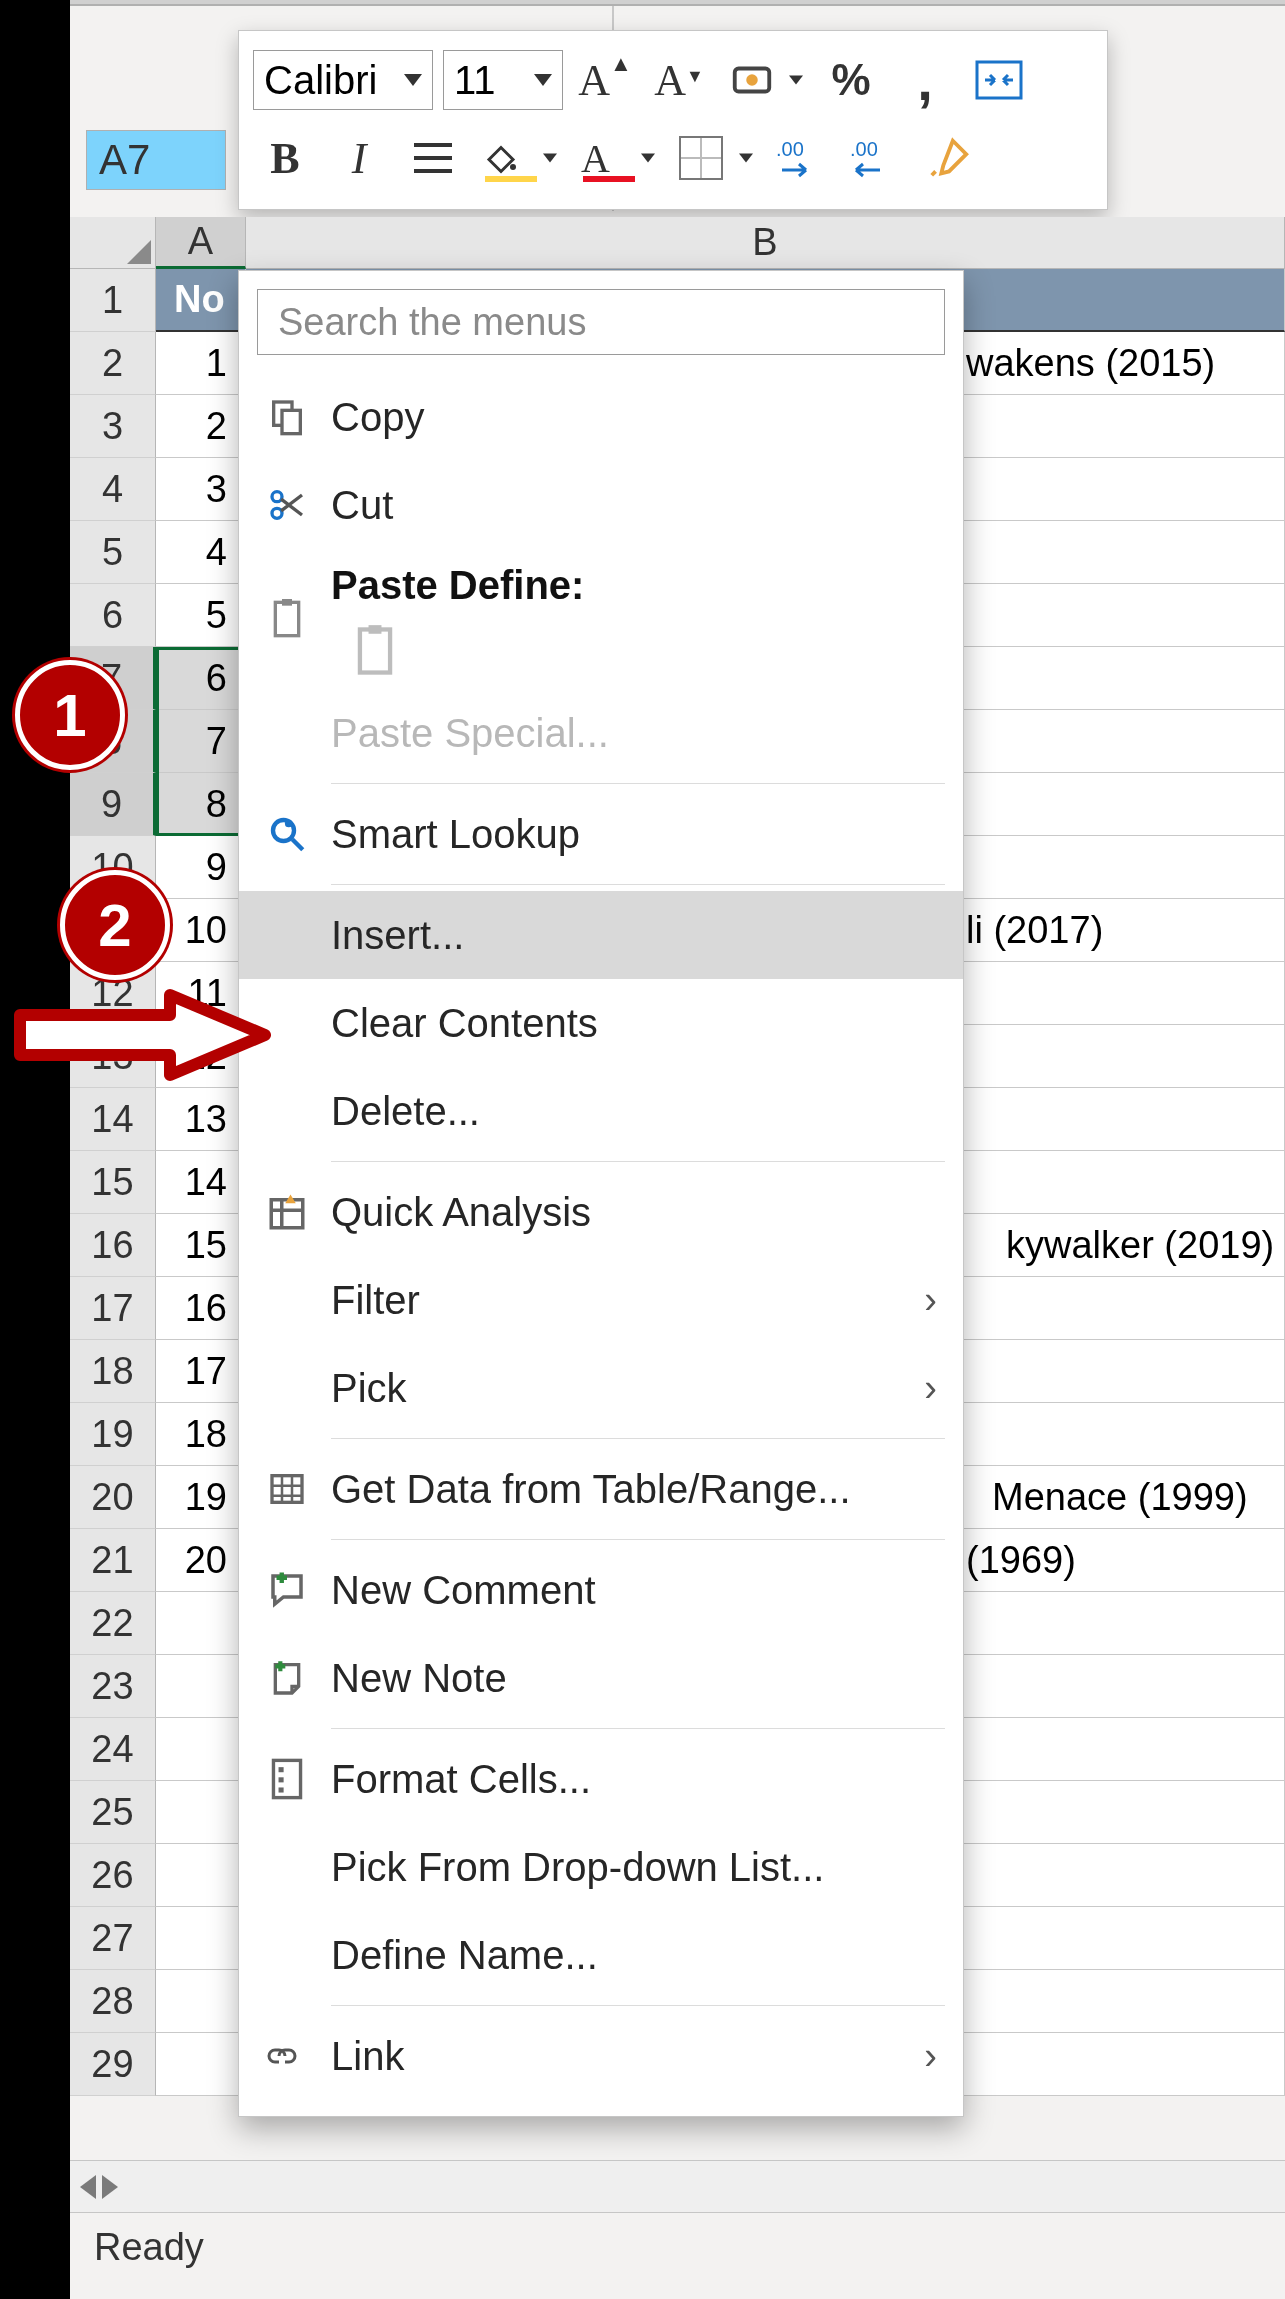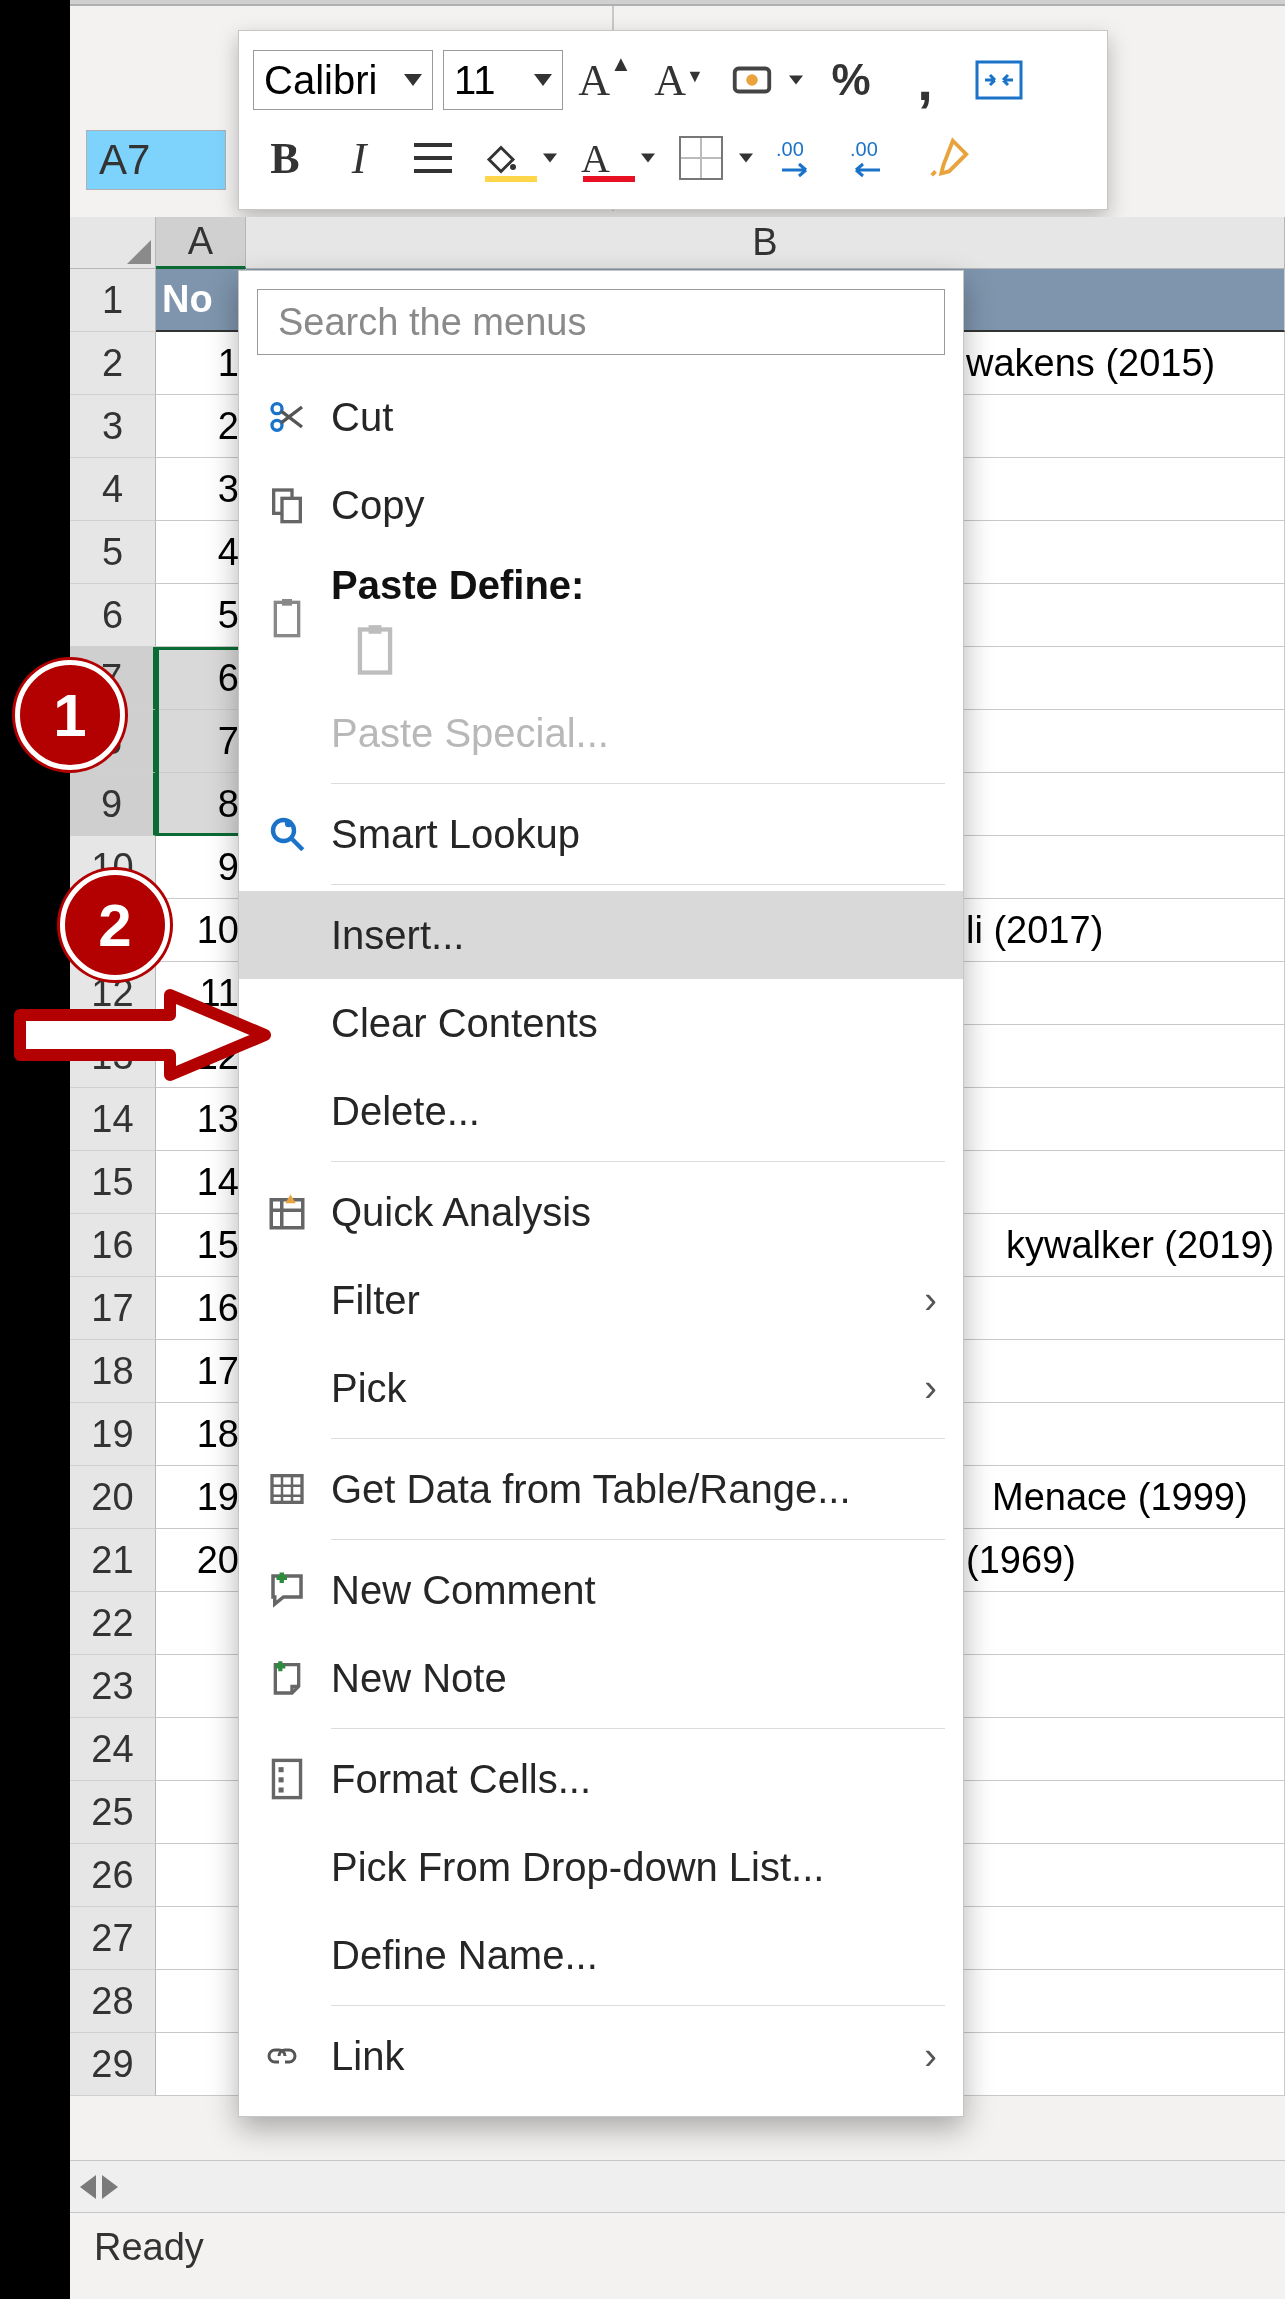--- a/index.html
+++ b/index.html
@@ -138,21 +138,21 @@
     border-right:1px solid #b6b6b6;
     border-bottom:1px solid #d0d0d0;
     display:flex;align-items:center;justify-content:center;
     font-size:38px;color:#333;
   }
   .cell {
     border-right:1px solid #c9c9c9;
     border-bottom:1px solid #c9c9c9;
     display:flex;align-items:center;
     font-size:38px;
-    padding:0 6px;
+    padding:0 18px;
     background:#fff;
     overflow:hidden;white-space:nowrap;
   }
   .cellA{ width:90px; justify-content:flex-end; }
   .cellB{ flex:1; padding-left:16px; }
   .row.header-row .cell { background:#7e95ad; color:#fff; font-weight:600; border-bottom:2px solid #333;}
   .row.header-row .cellA{ justify-content:flex-start; }
   
   .sel-row .row-head { background:#cfcfcf; border-right:3px solid #0b6b34; }
   .sel-row .cellA { background:#d9d9d9; }
@@ -547,36 +547,36 @@
 </div>
 
 <div class="ctx">
   <div class="ctx-search">
     <span>Search the menus</span>
   </div>
 
   <div class="ctx-item">
     <span class="icon">
       <svg width="40" height="40" viewBox="0 0 24 24">
+          <rect x="4" y="3" width="11" height="14" fill="none" stroke="#666" stroke-width="2"></rect>
+          <rect x="9" y="8" width="11" height="14" fill="#fff" stroke="#666" stroke-width="2"></rect>
+        </svg>
+    </span>
+    <span><span>Copy</span></span>
+  </div>
+
+  <div class="ctx-item">
+    <span class="icon">
+      <svg width="40" height="40" viewBox="0 0 24 24">
           <circle cx="6" cy="7" r="3" fill="none" stroke="#1a73c9" stroke-width="2"></circle>
           <circle cx="6" cy="17" r="3" fill="none" stroke="#1a73c9" stroke-width="2"></circle>
           <path d="M8.5 8.5L21 18M8.5 15.5L21 6" stroke="#555" stroke-width="2"></path>
         </svg>
     </span>
     <span><span>Cut</span></span>
-  </div>
-
-  <div class="ctx-item">
-    <span class="icon">
-      <svg width="40" height="40" viewBox="0 0 24 24">
-          <rect x="4" y="3" width="11" height="14" fill="none" stroke="#666" stroke-width="2"></rect>
-          <rect x="9" y="8" width="11" height="14" fill="#fff" stroke="#666" stroke-width="2"></rect>
-        </svg>
-    </span>
-    <span><span>Copy</span></span>
   </div>
 
   <div class="ctx-item paste-options">
     <span class="icon">
       <svg width="40" height="44" viewBox="0 0 24 26">
           <rect x="5" y="3" width="14" height="20" fill="none" stroke="#888" stroke-width="2"></rect>
           <rect x="9" y="1" width="6" height="4" fill="#888"></rect>
         </svg>
     </span>
     <span>Paste Define:</span>

